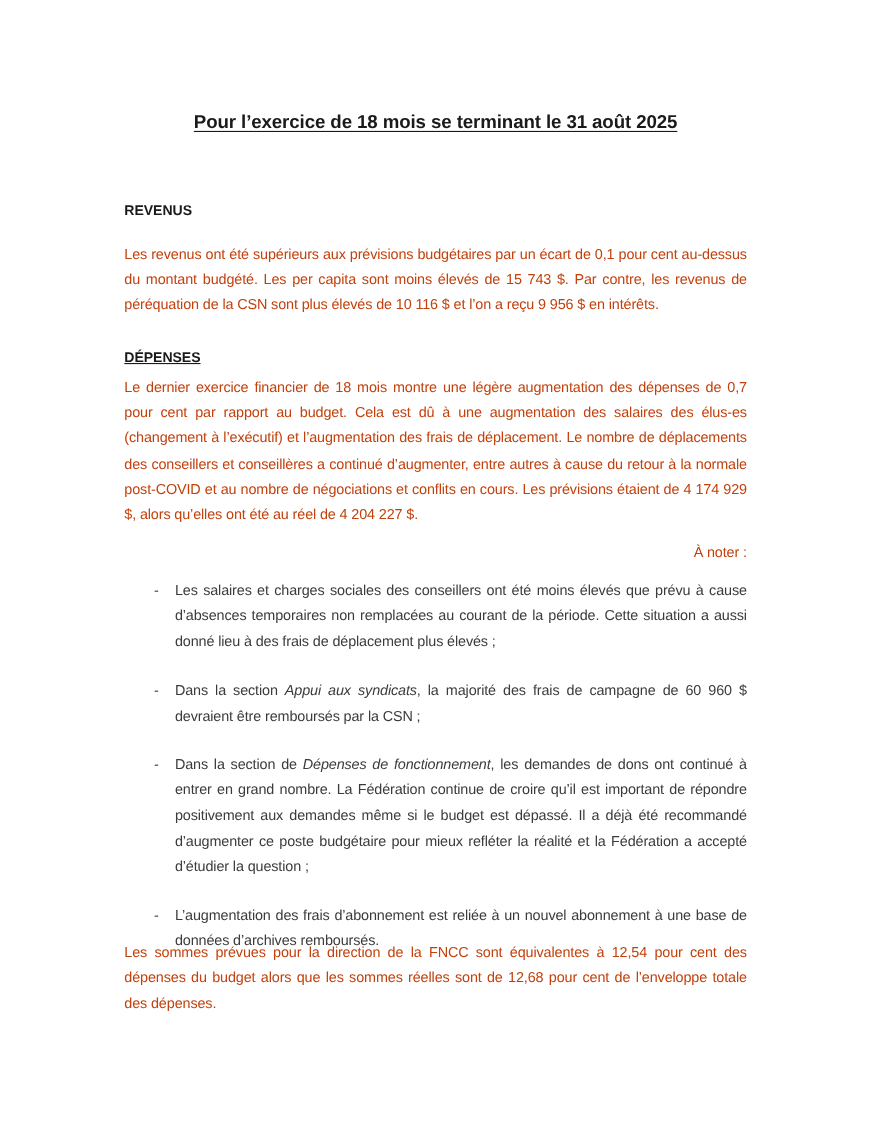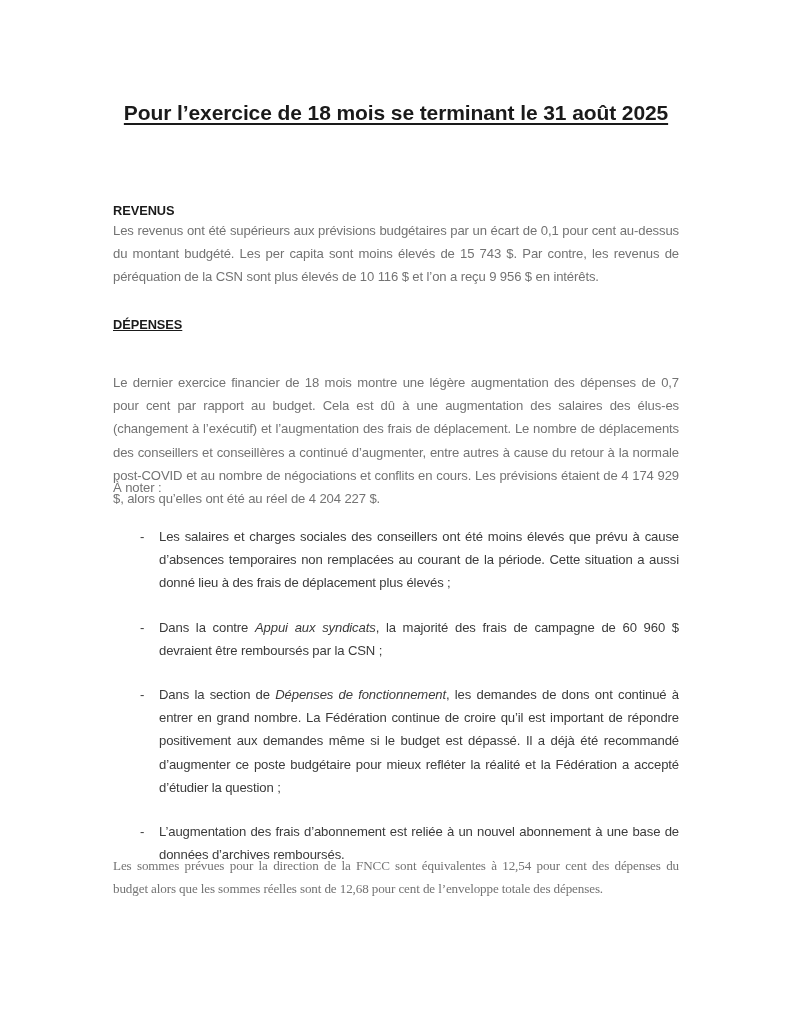--- a/index.html
+++ b/index.html
@@ -31,21 +31,21 @@
     position: absolute;
     left: 113px;
     top: 0;
     width: 566px;
   }
 
   .doc-title {
     margin: 0;
     padding: 0;
     text-align: center;
-    font-size: 21px;
+    font-size: 17px;
     font-weight: bold;
     color: #1a1a1a;
     letter-spacing: -0.1px;
     position: absolute;
     top: 101px;
     left: 0;
     width: 566px;
   }
   .doc-title span.u {
     text-decoration: underline;
@@ -54,43 +54,43 @@
 
   .section-heading {
     position: absolute;
     left: 0;
     font-size: 12.8px;
     font-weight: bold;
     color: #1a1a1a;
     letter-spacing: -0.05px;
     margin: 0;
   }
-  #heading-revenus { top: 183px; margin-top: 20px; }
+  #heading-revenus { top: 183px; }
   #heading-depenses { top: 317px; text-decoration: underline; }
 
   .para {
     position: absolute;
     left: 0;
     width: 566px;
     margin: 0;
     font-size: 13.1px;
     line-height: 23.2px;
     text-align: justify;
     text-justify: inter-word;
-    color: #737373;
+    color: #c2410c;
     letter-spacing: -0.12px;
   }
 
   #para-revenus { top: 219px; }
-  #para-depenses { top: 371px; }
+  #para-depenses { top: 340px; }
   #para-anoter {
-    top: 476px;
-    text-align: left;
+    top: 490px;
+    text-align: right;
   }
-  #para-closing { top: 854px; font-family: Liberation Serif, serif; }
+  #para-closing { top: 854px; }
 
   .bullet-list {
     position: absolute;
     left: 0;
     top: 525px;
     width: 566px;
     margin: 0;
     padding: 0;
     list-style: none;
   }
@@ -135,21 +135,21 @@
 
     <p class="para" id="para-anoter">À noter :</p>
 
     <ul class="bullet-list">
       <li class="bullet-item">
         <span class="bullet-marker">-</span>
         <span class="bullet-text"><span>Les salaires et charges sociales des conseillers ont été moins élevés que prévu à cause d’absences temporaires non remplacées au courant de la période. Cette situation a aussi donné lieu à des frais de déplacement plus élevés ;</span><i></i><span></span></span>
       </li>
       <li class="bullet-item">
         <span class="bullet-marker">-</span>
-        <span class="bullet-text"><span>Dans la contre </span><i>Appui aux syndicats</i><span>, la majorité des frais de campagne de 60 960 $ devraient être remboursés par la CSN ;</span></span>
+        <span class="bullet-text"><span>Dans la section </span><i>Appui aux syndicats</i><span>, la majorité des frais de campagne de 60 960 $ devraient être remboursés par la CSN ;</span></span>
       </li>
       <li class="bullet-item">
         <span class="bullet-marker">-</span>
         <span class="bullet-text"><span>Dans la section de </span><i>Dépenses de fonctionnement</i><span>, les demandes de dons ont continué à entrer en grand nombre. La Fédération continue de croire qu’il est important de répondre positivement aux demandes même si le budget est dépassé. Il a déjà été recommandé d’augmenter ce poste budgétaire pour mieux refléter la réalité et la Fédération a accepté d’étudier la question ;</span></span>
       </li>
       <li class="bullet-item">
         <span class="bullet-marker">-</span>
         <span class="bullet-text"><span>L’augmentation des frais d’abonnement est reliée à un nouvel abonnement à une base de données d’archives remboursés.</span><i></i><span></span></span>
       </li>
     </ul>

